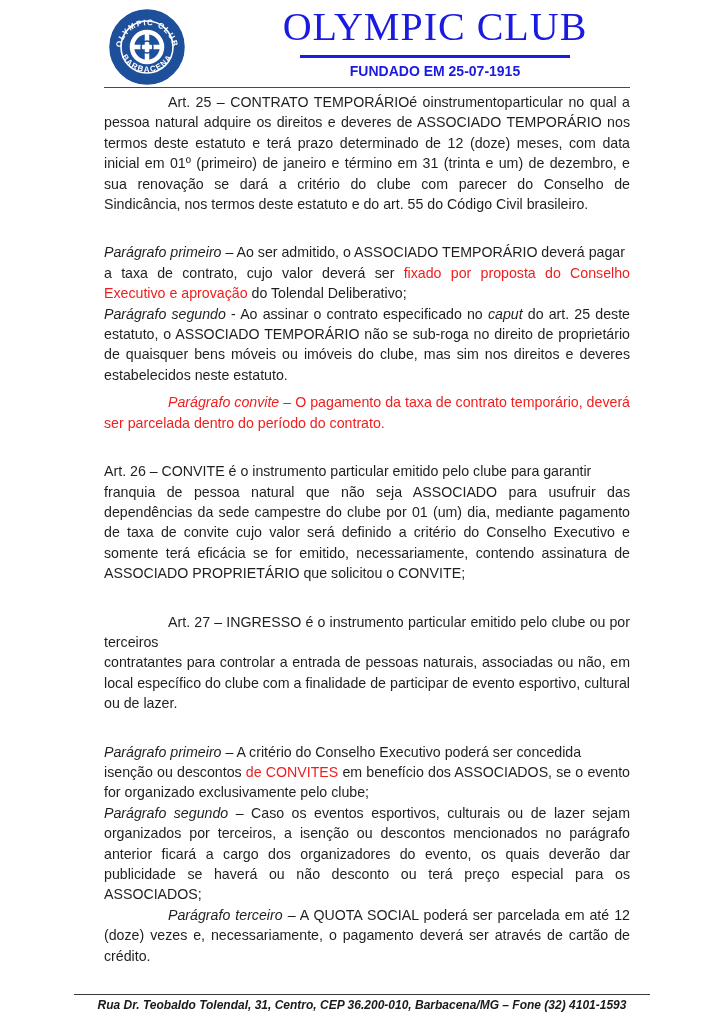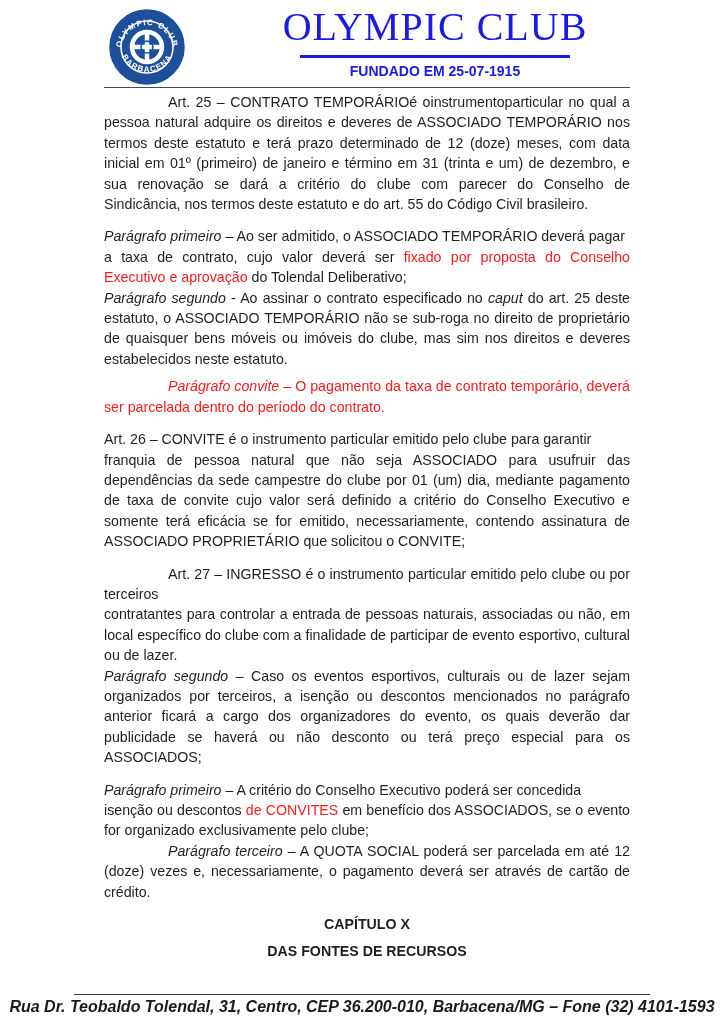--- a/index.html
+++ b/index.html
@@ -46,40 +46,40 @@
   
   .doc-body{
     position:absolute;top:92px;left:104px;right:94px;
     font-size:14.2px;
     line-height:20.4px;
   }
   .para{
     margin:0;
     text-align:justify;
   }
-  .para.gap{margin-top:12px;}
+  .para.gap{margin-top:28px;}
   .para.gapsm{margin-top:7px;}
   .para.indent{text-indent:64px;}
   .para.center{text-align:center;text-indent:0;}
   .para.bold{font-weight:700;}
   .seg.italic{font-style:italic;}
   .seg.red{color:#f01e1e;}
   .seg.red-italic{color:#f01e1e;font-style:italic;}
   
   .page-footer{
     position:absolute;left:0;right:0;bottom:0;height:30px;background:#ffffff;
   }
   .footer-rule{
     position:absolute;left:74px;right:74px;top:0;
     border-top:1.5px solid #3a3a3a;
   }
   .address{
     position:absolute;left:0;right:0;top:4px;
     text-align:center;
-    font-size:16px;
+    font-size:12px;
     font-weight:700;
     font-style:italic;
     color:#1a1a1a;
   }
   .logo-arc-text{
     font-family:"Liberation Sans", sans-serif;
     font-size:8px;font-weight:700;letter-spacing:1.2px;
   }
 </style>
 </head>
@@ -118,22 +118,22 @@
     <div class="head-rule"></div>
   </header>
 
   <main class="doc-body" id="doc-body">
       <p class="para indent"><span class="seg normal">Art. 25 – CONTRATO TEMPORÁRIOé oinstrumentoparticular no qual a pessoa natural adquire os direitos e deveres de ASSOCIADO TEMPORÁRIO nos termos deste estatuto e terá prazo determinado de 12 (doze) meses, com data inicial em 01º (primeiro) de janeiro e término em 31 (trinta e um) de dezembro, e sua renovação se dará a critério do clube com parecer do Conselho de Sindicância, nos termos deste estatuto e do art. 55 do Código Civil brasileiro.</span></p>
       <p class="para gap"><span class="seg italic">Parágrafo primeiro</span><span class="seg normal"> – Ao ser admitido, o ASSOCIADO TEMPORÁRIO deverá pagar</span><br><span class="seg normal">a taxa de contrato, cujo valor deverá ser </span><span class="seg red">fixado por proposta do Conselho Executivo e aprovação</span><span class="seg normal"> do Tolendal Deliberativo;</span></p>
       <p class="para"><span class="seg italic">Parágrafo segundo</span><span class="seg normal"> - Ao assinar o contrato especificado no </span><span class="seg italic">caput</span><span class="seg normal"> do art. 25 deste estatuto, o ASSOCIADO TEMPORÁRIO não se sub-roga no direito de proprietário de quaisquer bens móveis ou imóveis do clube, mas sim nos direitos e deveres estabelecidos neste estatuto.</span></p>
       <p class="para gapsm indent"><span class="seg red-italic">Parágrafo convite</span><span class="seg red"> – O pagamento da taxa de contrato temporário, deverá ser parcelada dentro do período do contrato.</span></p>
       <p class="para gap"><span class="seg normal">Art. 26 – CONVITE é o instrumento particular emitido pelo clube para garantir</span><br><span class="seg normal">franquia de pessoa natural que não seja ASSOCIADO para usufruir das dependências da sede campestre do clube por 01 (um) dia, mediante pagamento de taxa de convite cujo valor será definido a critério do Conselho Executivo e somente terá eficácia se for emitido, necessariamente, contendo assinatura de ASSOCIADO PROPRIETÁRIO que solicitou o CONVITE;</span></p>
       <p class="para gap indent"><span class="seg normal">Art. 27 – INGRESSO é o instrumento particular emitido pelo clube ou por terceiros</span><br><span class="seg normal">contratantes para controlar a entrada de pessoas naturais, associadas ou não, em local específico do clube com a finalidade de participar de evento esportivo, cultural ou de lazer.</span></p>
+      <p class="para gap"><span class="seg italic">Parágrafo primeiro</span><span class="seg normal"> – A critério do Conselho Executivo poderá ser concedida</span><br><span class="seg normal">isenção ou descontos </span><span class="seg red">de CONVITES</span><span class="seg normal"> em benefício dos ASSOCIADOS, se o evento for organizado exclusivamente pelo clube;</span></p>
       <p class="para"><span class="seg italic">Parágrafo segundo</span><span class="seg normal"> – Caso os eventos esportivos, culturais ou de lazer sejam organizados por terceiros, a isenção ou descontos mencionados no parágrafo anterior ficará a cargo dos organizadores do evento, os quais deverão dar publicidade se haverá ou não desconto ou terá preço especial para os ASSOCIADOS;</span></p>
-      <p class="para gap"><span class="seg italic">Parágrafo primeiro</span><span class="seg normal"> – A critério do Conselho Executivo poderá ser concedida</span><br><span class="seg normal">isenção ou descontos </span><span class="seg red">de CONVITES</span><span class="seg normal"> em benefício dos ASSOCIADOS, se o evento for organizado exclusivamente pelo clube;</span></p>
       <p class="para indent"><span class="seg italic">Parágrafo terceiro</span><span class="seg normal"> – A QUOTA SOCIAL poderá ser parcelada em até 12 (doze) vezes e, necessariamente, o pagamento deverá ser através de cartão de crédito.</span></p>
       <p class="para gap center bold"><span class="seg normal">CAPÍTULO X</span></p>
       <p class="para gapsm center bold"><span class="seg normal">DAS FONTES DE RECURSOS</span></p>
     </main>
 
   <footer class="page-footer">
     <div class="footer-rule"></div>
     <div class="address">Rua Dr. Teobaldo Tolendal, 31, Centro, CEP 36.200-010, Barbacena/MG – Fone (32) 4101-1593</div>
   </footer>
 

